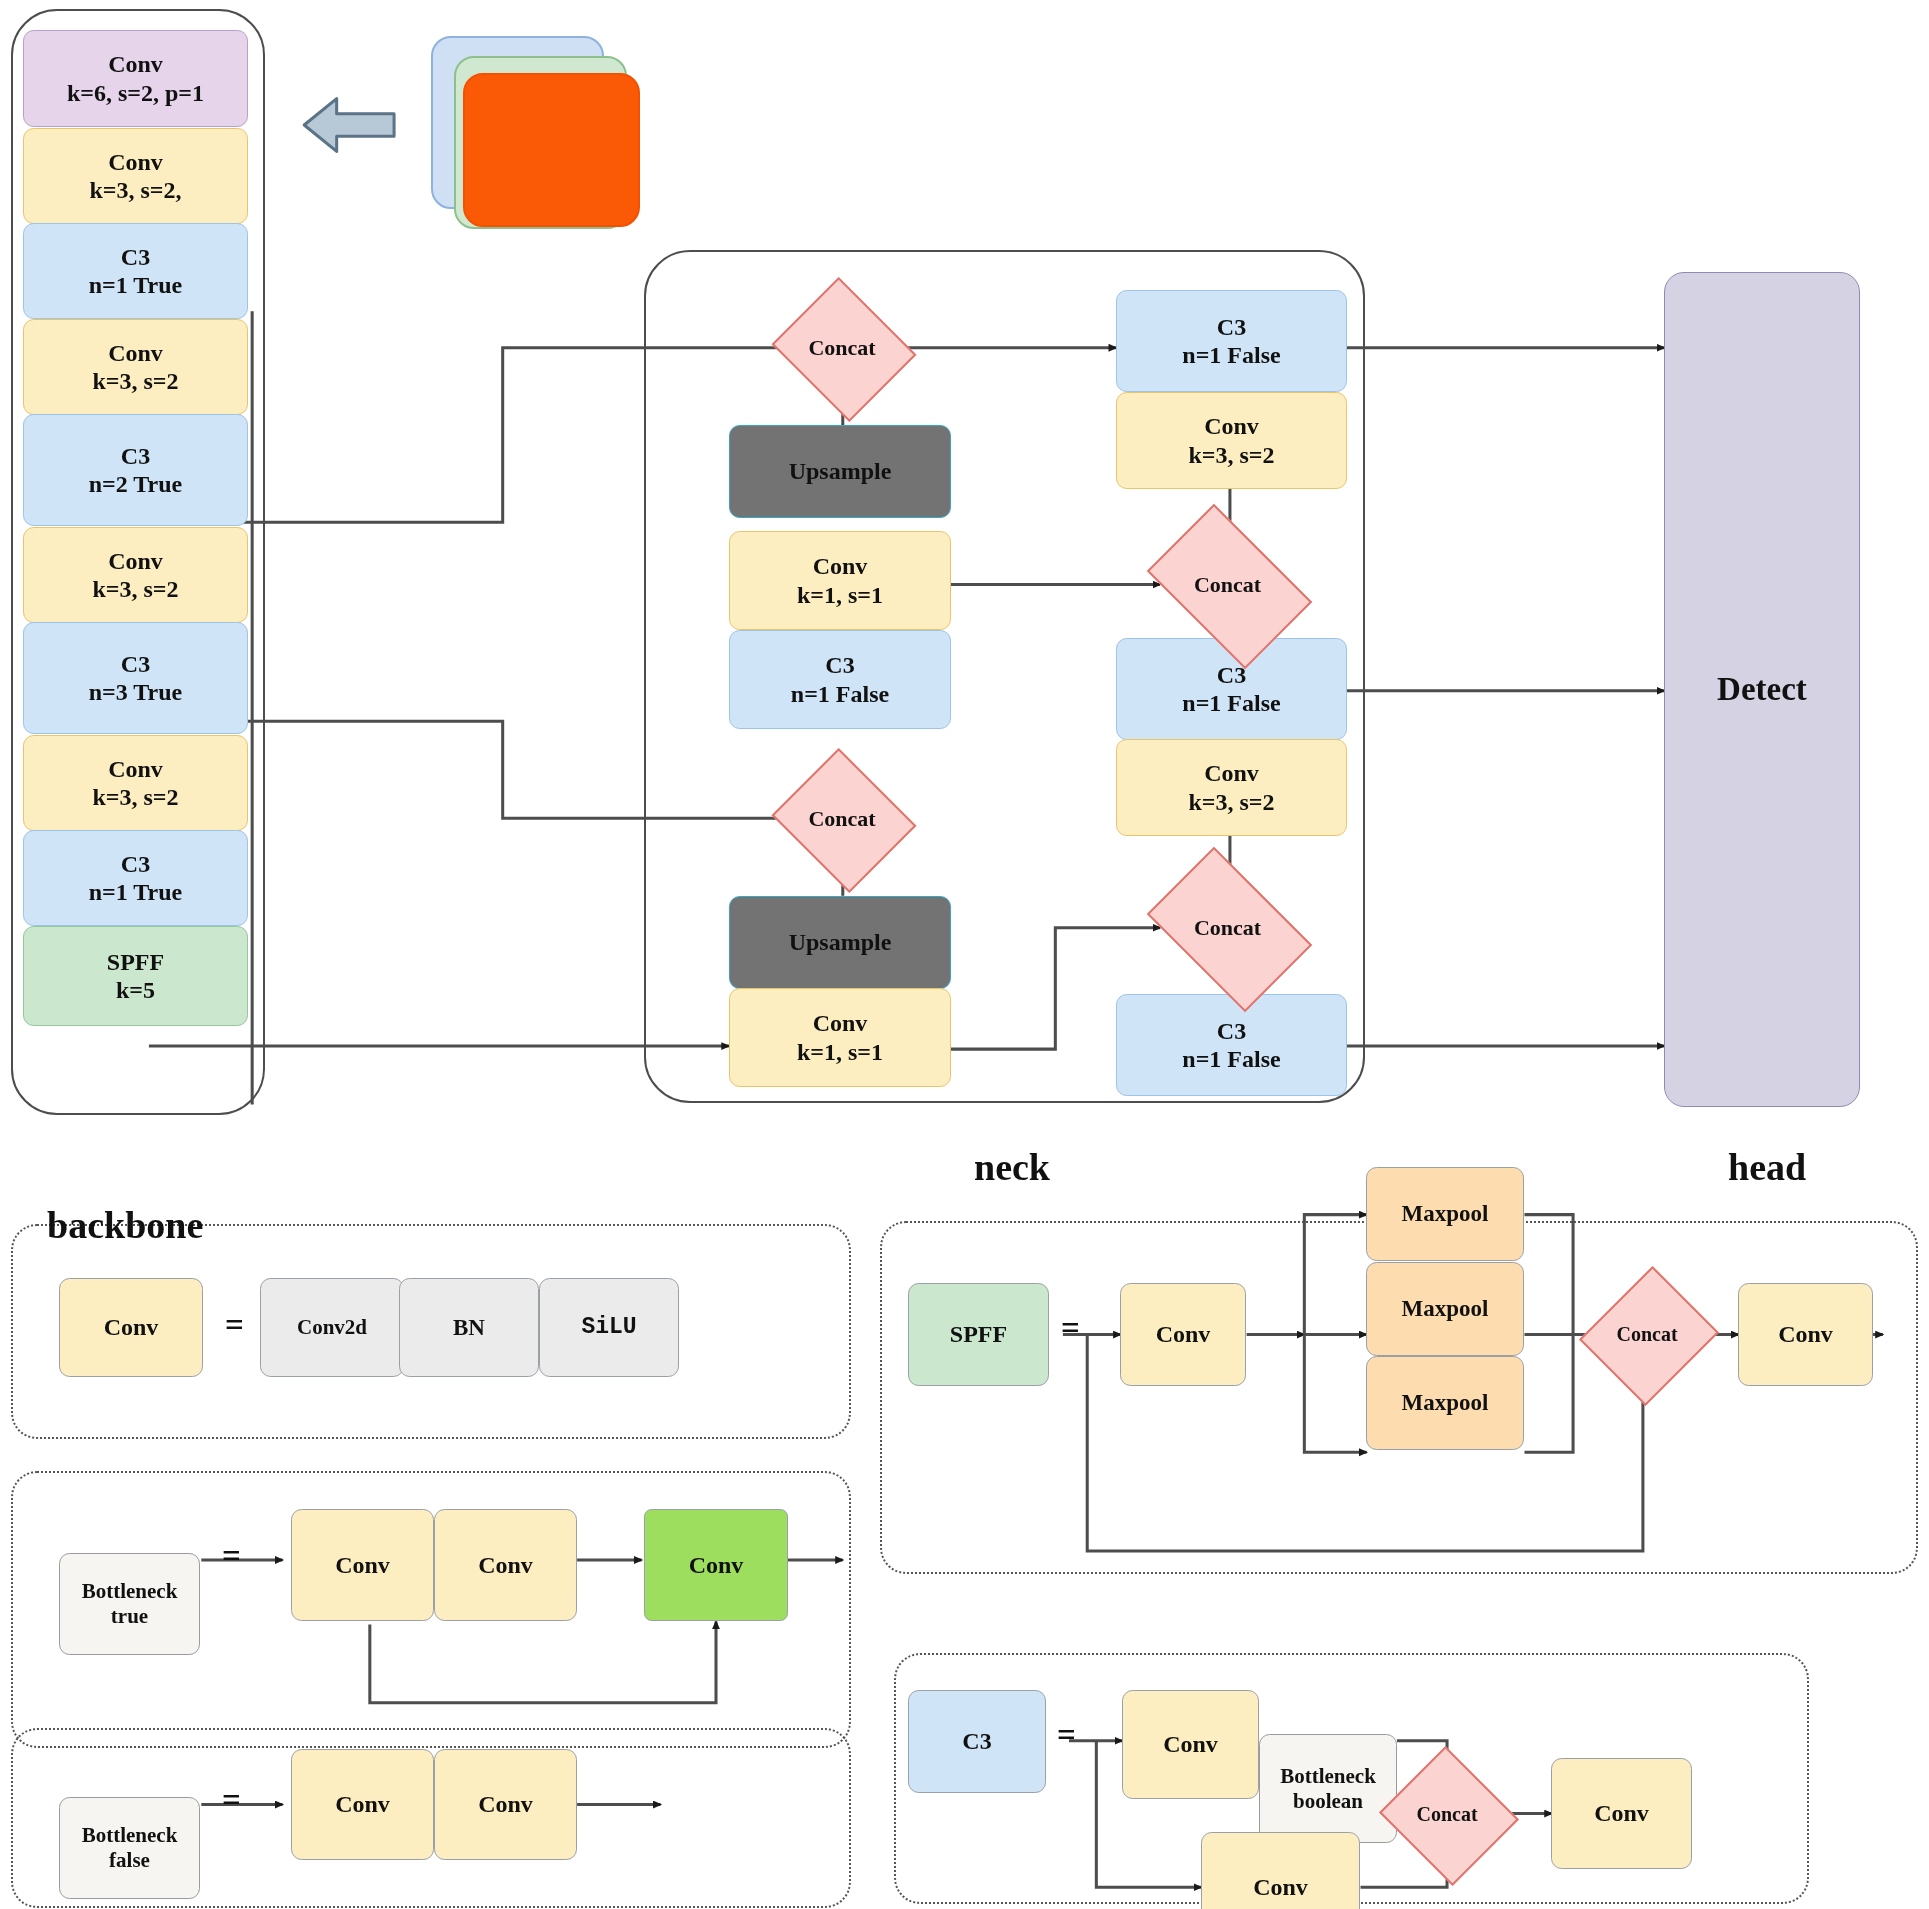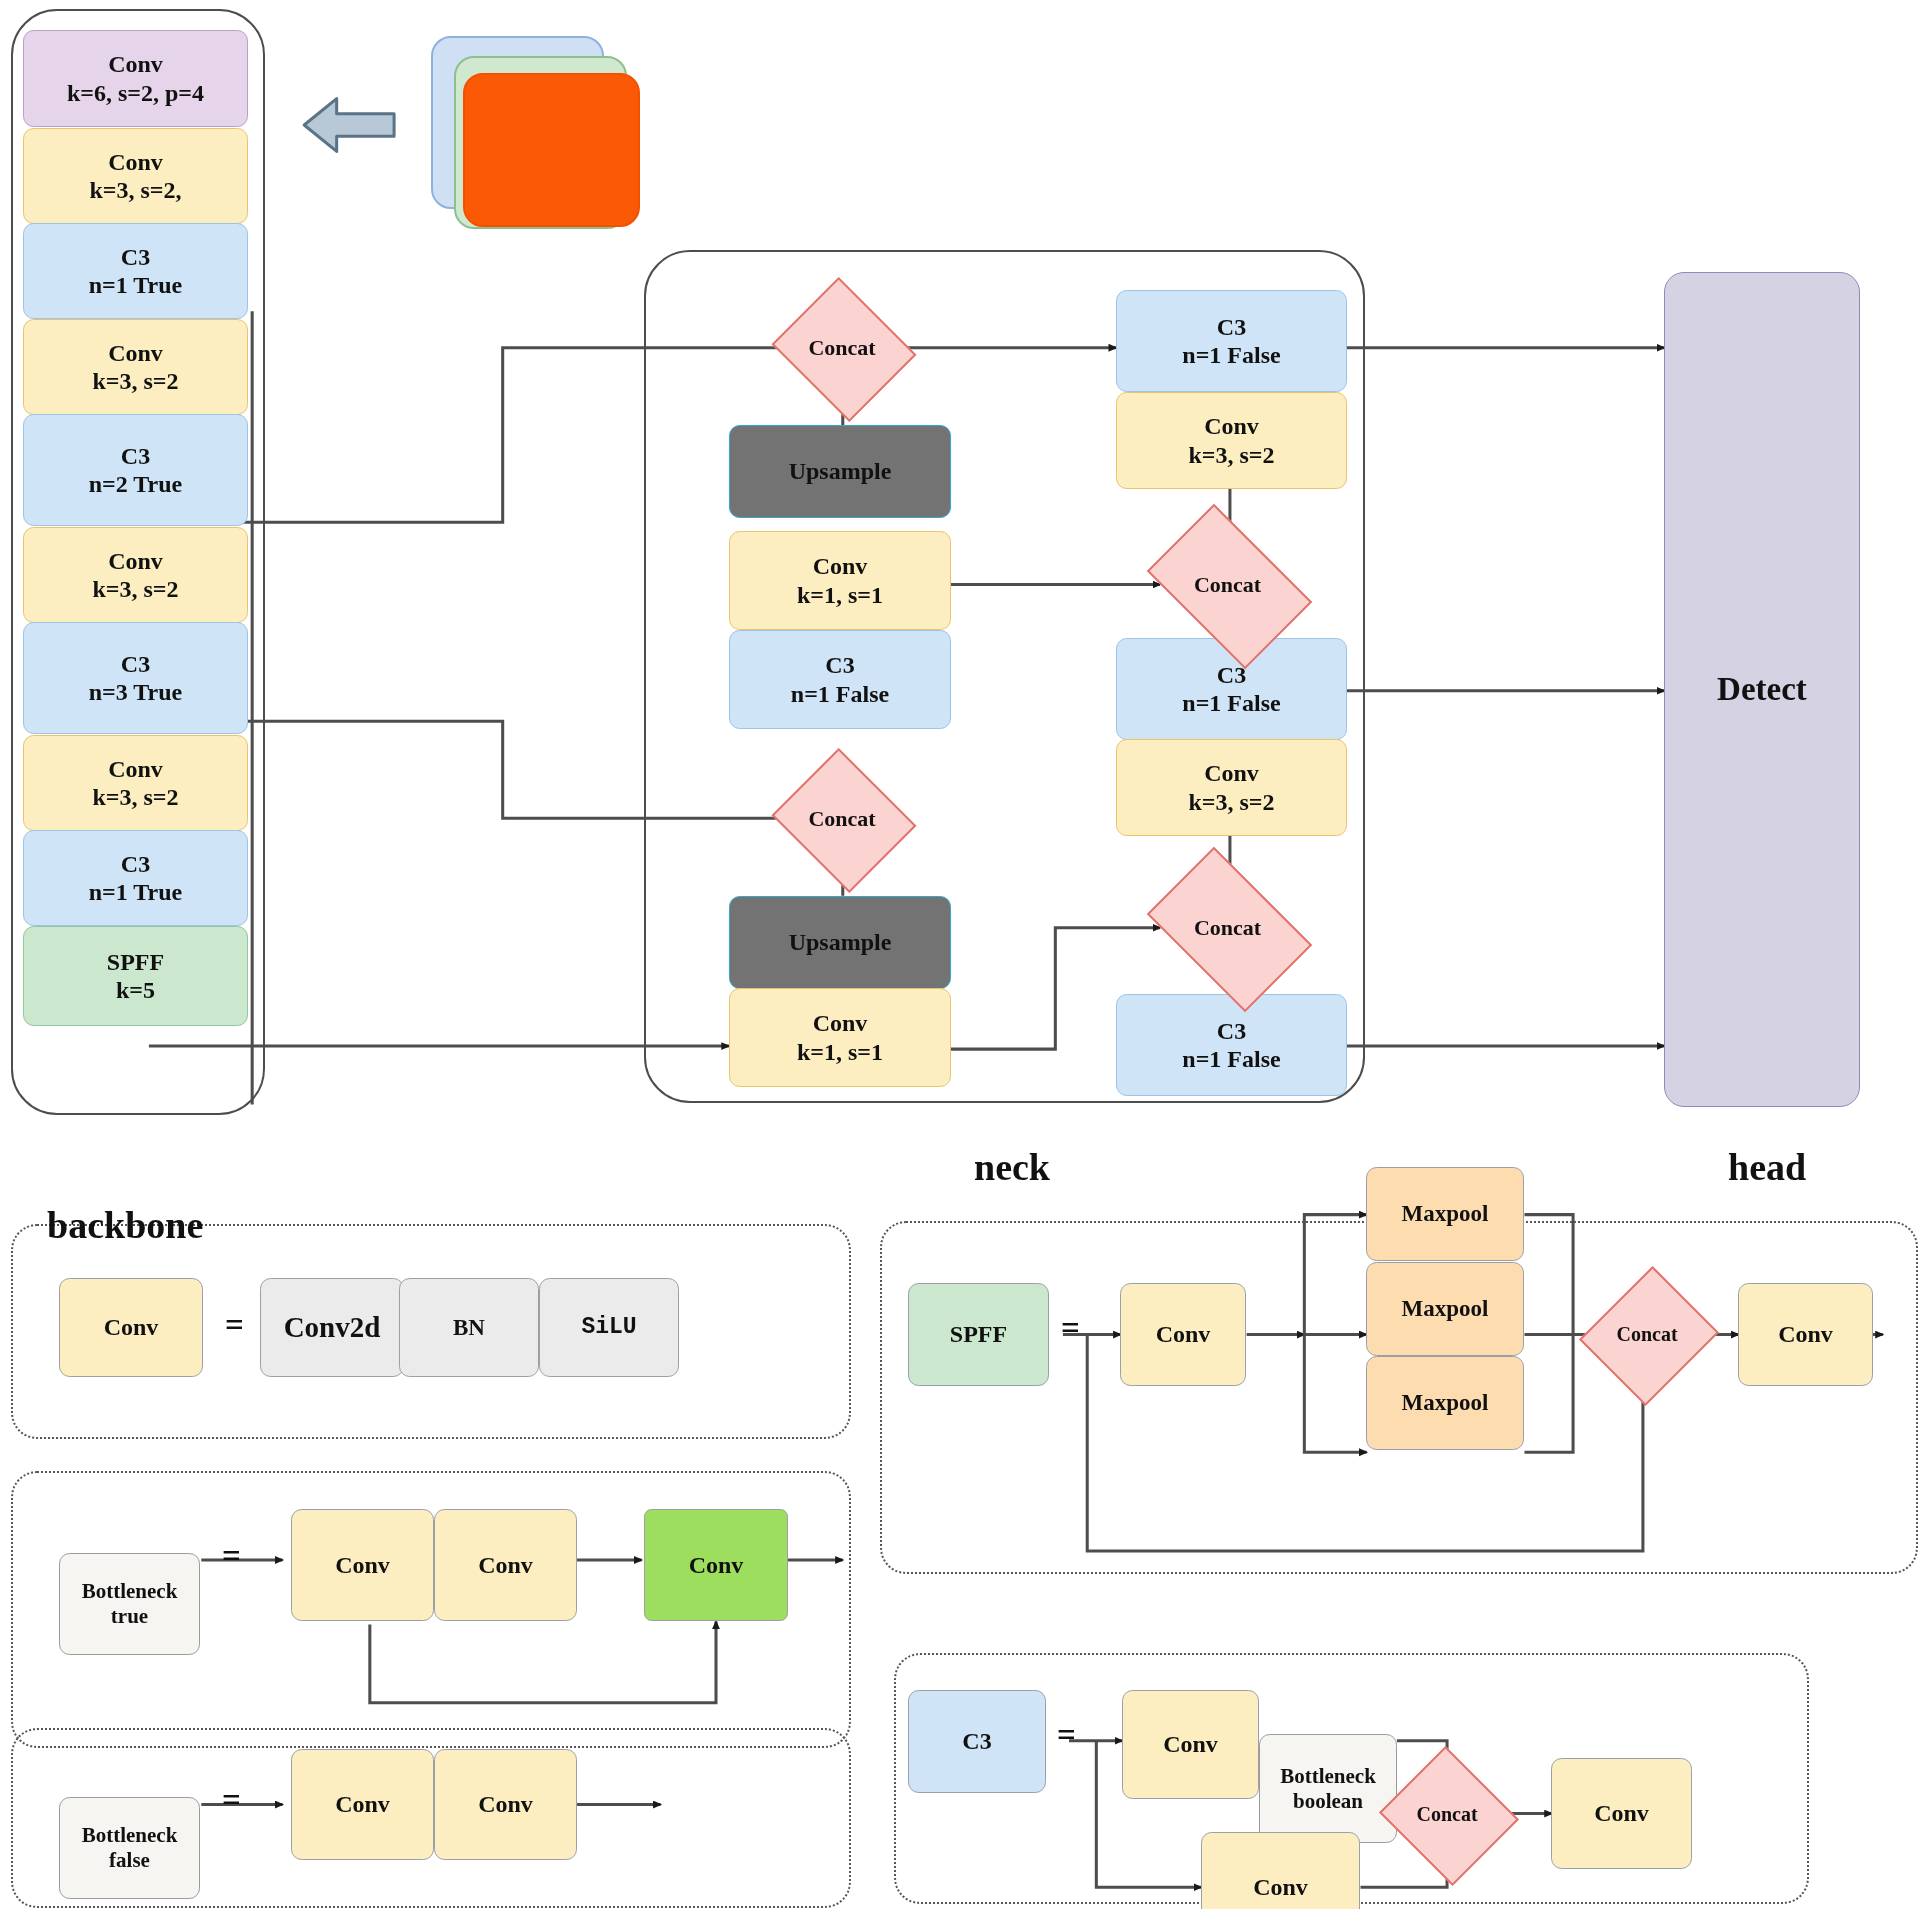--- a/index.html
+++ b/index.html
@@ -122,21 +122,21 @@
   <div class="imgcard" style="left:463px;top:73px;width:173px;height:150px;background:#fa5a05;border:2.3px solid #f54f00;"></div>
 
   <svg style="position:absolute;left:300px;top:91px;width:99px;height:68px;z-index:5;" viewBox="0 0 130 90">
     <path d="M5,45 L48,10 L48,30 L124,30 L124,60 L48,60 L48,80 Z" fill="#b7c9d6" stroke="#5b7386" stroke-width="4" stroke-linejoin="round"></path>
   </svg>
 
   <div class="group-round" style="left:10.6px;top:9px;width:250px;height:1102px;"></div>
 
   <div class="blk c-purple" style="left:23px;top:30px;width:225px;height:97px;font-size:24px;">
     <span class="l1">Conv</span>
-    <span class="l2">k=6, s=2, p=4</span>
+    <span class="l2">k=6, s=2, p=1</span>
   </div>
   <div class="blk c-yellow" style="left:23px;top:128px;width:225px;height:96px;font-size:24px;">
     <span class="l1">Conv</span>
     <span class="l2">k=3, s=2,</span>
   </div>
   <div class="blk c-blue" style="left:23px;top:223px;width:225px;height:96px;font-size:24px;">
     <span class="l1">C3</span>
     <span class="l2">n=1 True</span>
   </div>
   <div class="blk c-yellow" style="left:23px;top:319px;width:225px;height:96px;font-size:24px;">
@@ -233,21 +233,21 @@
 
   <div class="sectionlabel" style="left:47px;top:1158px;margin-top:45px;">backbone</div>
   <div class="sectionlabel" style="left:974px;top:1145px;">neck</div>
   <div class="sectionlabel" style="left:1728px;top:1145px;">head</div>
 
   <div class="dashbox" style="left:10.6px;top:1224px;width:836px;height:211px;"></div>
   <div class="leaf c-yellow" style="left:59px;top:1278px;width:144px;height:99px;font-size:24px;">
     <span>Conv</span>
   </div>
   <div class="eq" style="left:225px;top:1307px;font-size:33px;">=</div>
-  <div class="leaf c-lgrey" style="left:260px;top:1278px;width:144px;height:99px;font-size:29px;font-family:Liberation Serif, serif;">
+  <div class="leaf c-lgrey" style="left:260px;top:1278px;width:144px;height:99px;font-size:21px;font-family:Liberation Serif, serif;">
     <span>Conv2d</span>
   </div>
   <div class="leaf c-lgrey" style="left:399px;top:1278px;width:140px;height:99px;font-size:23px;text-align:right;">
     <span>BN</span>
   </div>
   <div class="leaf c-lgrey" style="left:539px;top:1278px;width:140px;height:99px;font-size:23px;font-family:Liberation Mono, monospace;">
     <span>SiLU</span>
   </div>
 
   <div class="dashbox" style="left:10.6px;top:1471px;width:836px;height:273px;"></div>

